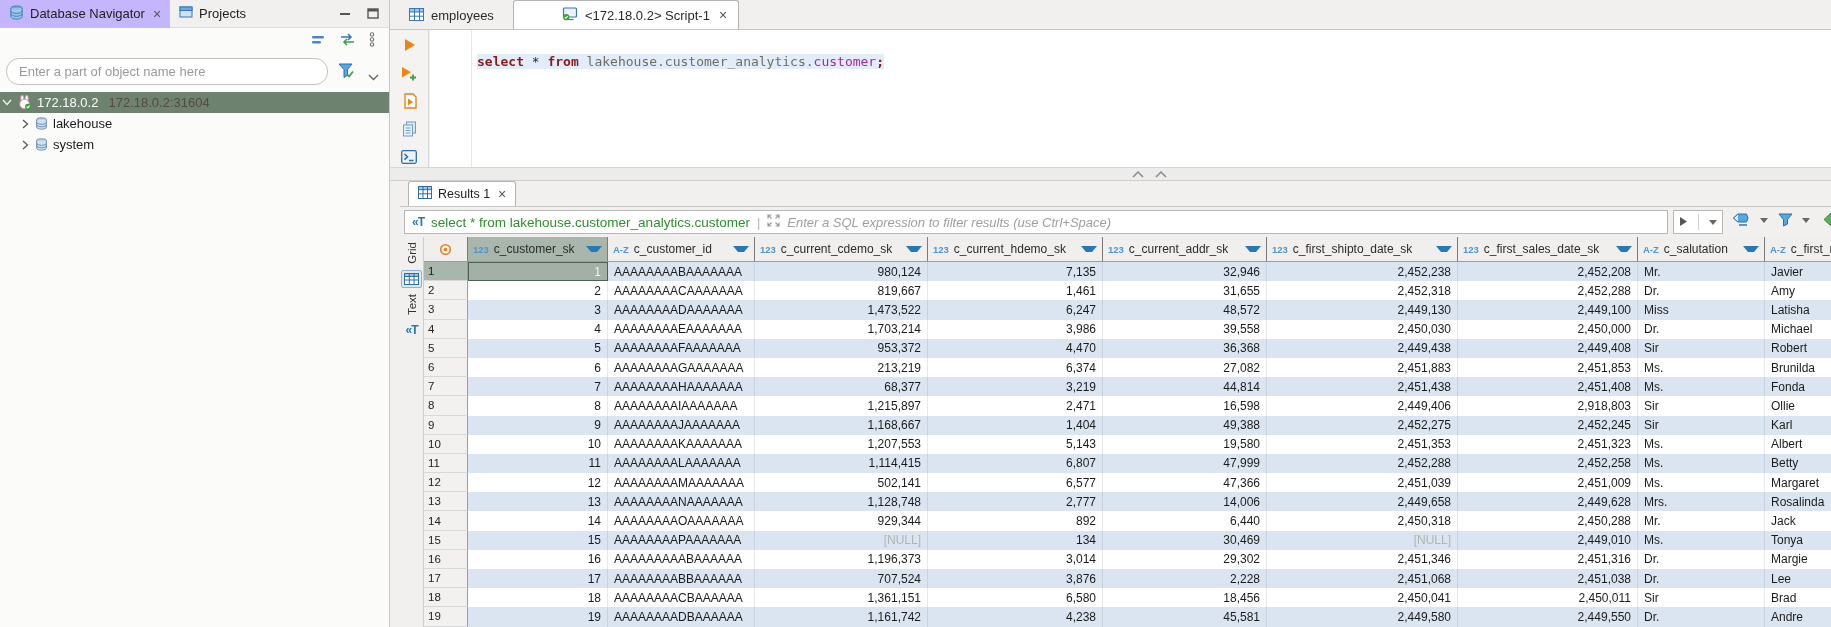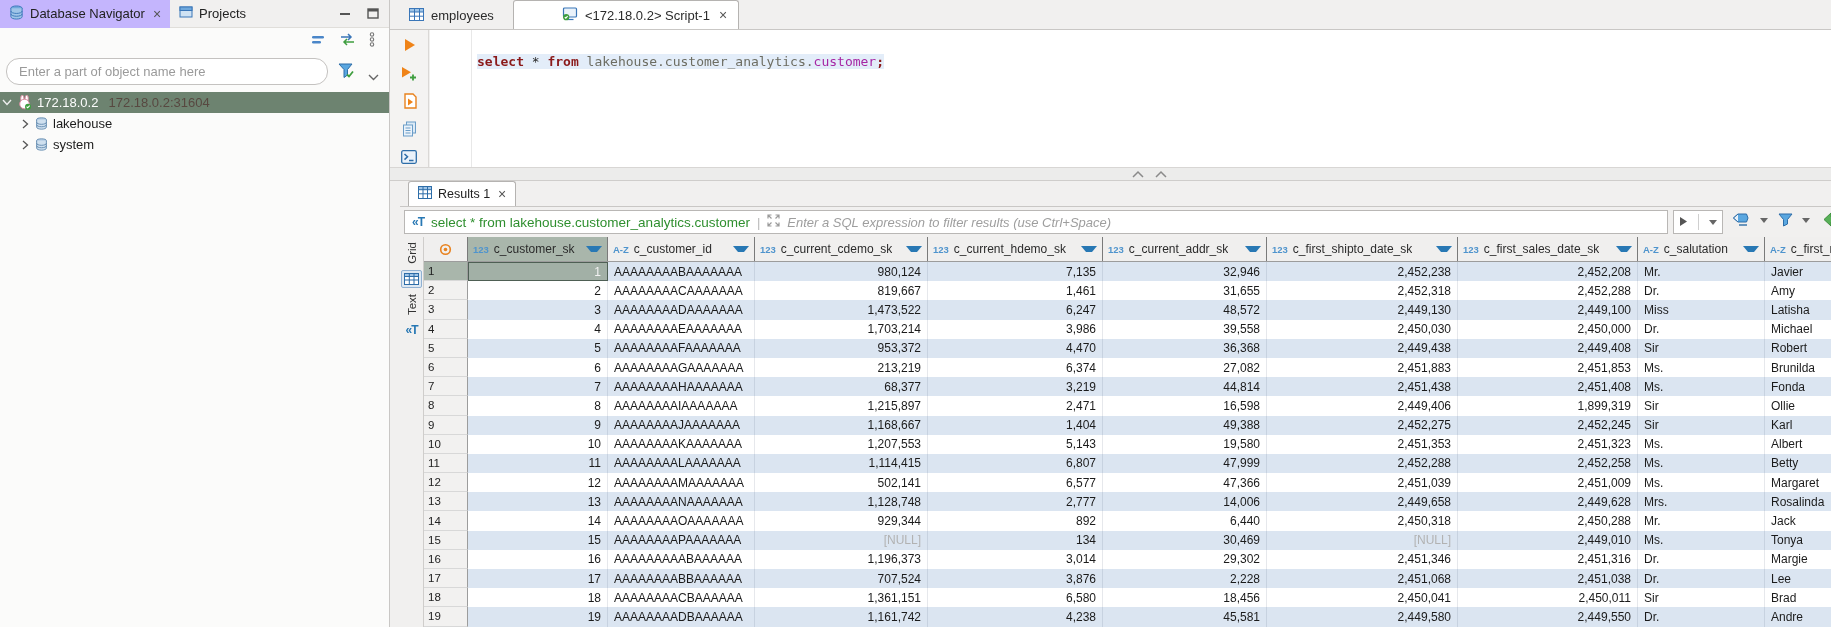--- a/index.html
+++ b/index.html
@@ -527,21 +527,21 @@
               <div class="g-cell txt" style="width: 120px;">Fonda</div>
             </div>
             <div class="grid-row even">
               <div class="rn-cell">8</div>
               <div class="g-cell num" style="width: 140px;">8</div>
               <div class="g-cell txt" style="width: 147px;">AAAAAAAAIAAAAAAA</div>
               <div class="g-cell num" style="width: 173px;">1,215,897</div>
               <div class="g-cell num" style="width: 175px;">2,471</div>
               <div class="g-cell num" style="width: 164px;">16,598</div>
               <div class="g-cell num" style="width: 191px;">2,449,406</div>
-              <div class="g-cell num" style="width: 180px;">1,899,319</div>
+              <div class="g-cell num" style="width: 180px;">2,918,803</div>
               <div class="g-cell txt" style="width: 127px;">Sir</div>
               <div class="g-cell txt" style="width: 120px;">Ollie</div>
             </div>
             <div class="grid-row odd">
               <div class="rn-cell">9</div>
               <div class="g-cell num" style="width: 140px;">9</div>
               <div class="g-cell txt" style="width: 147px;">AAAAAAAAJAAAAAAA</div>
               <div class="g-cell num" style="width: 173px;">1,168,667</div>
               <div class="g-cell num" style="width: 175px;">1,404</div>
               <div class="g-cell num" style="width: 164px;">49,388</div>

